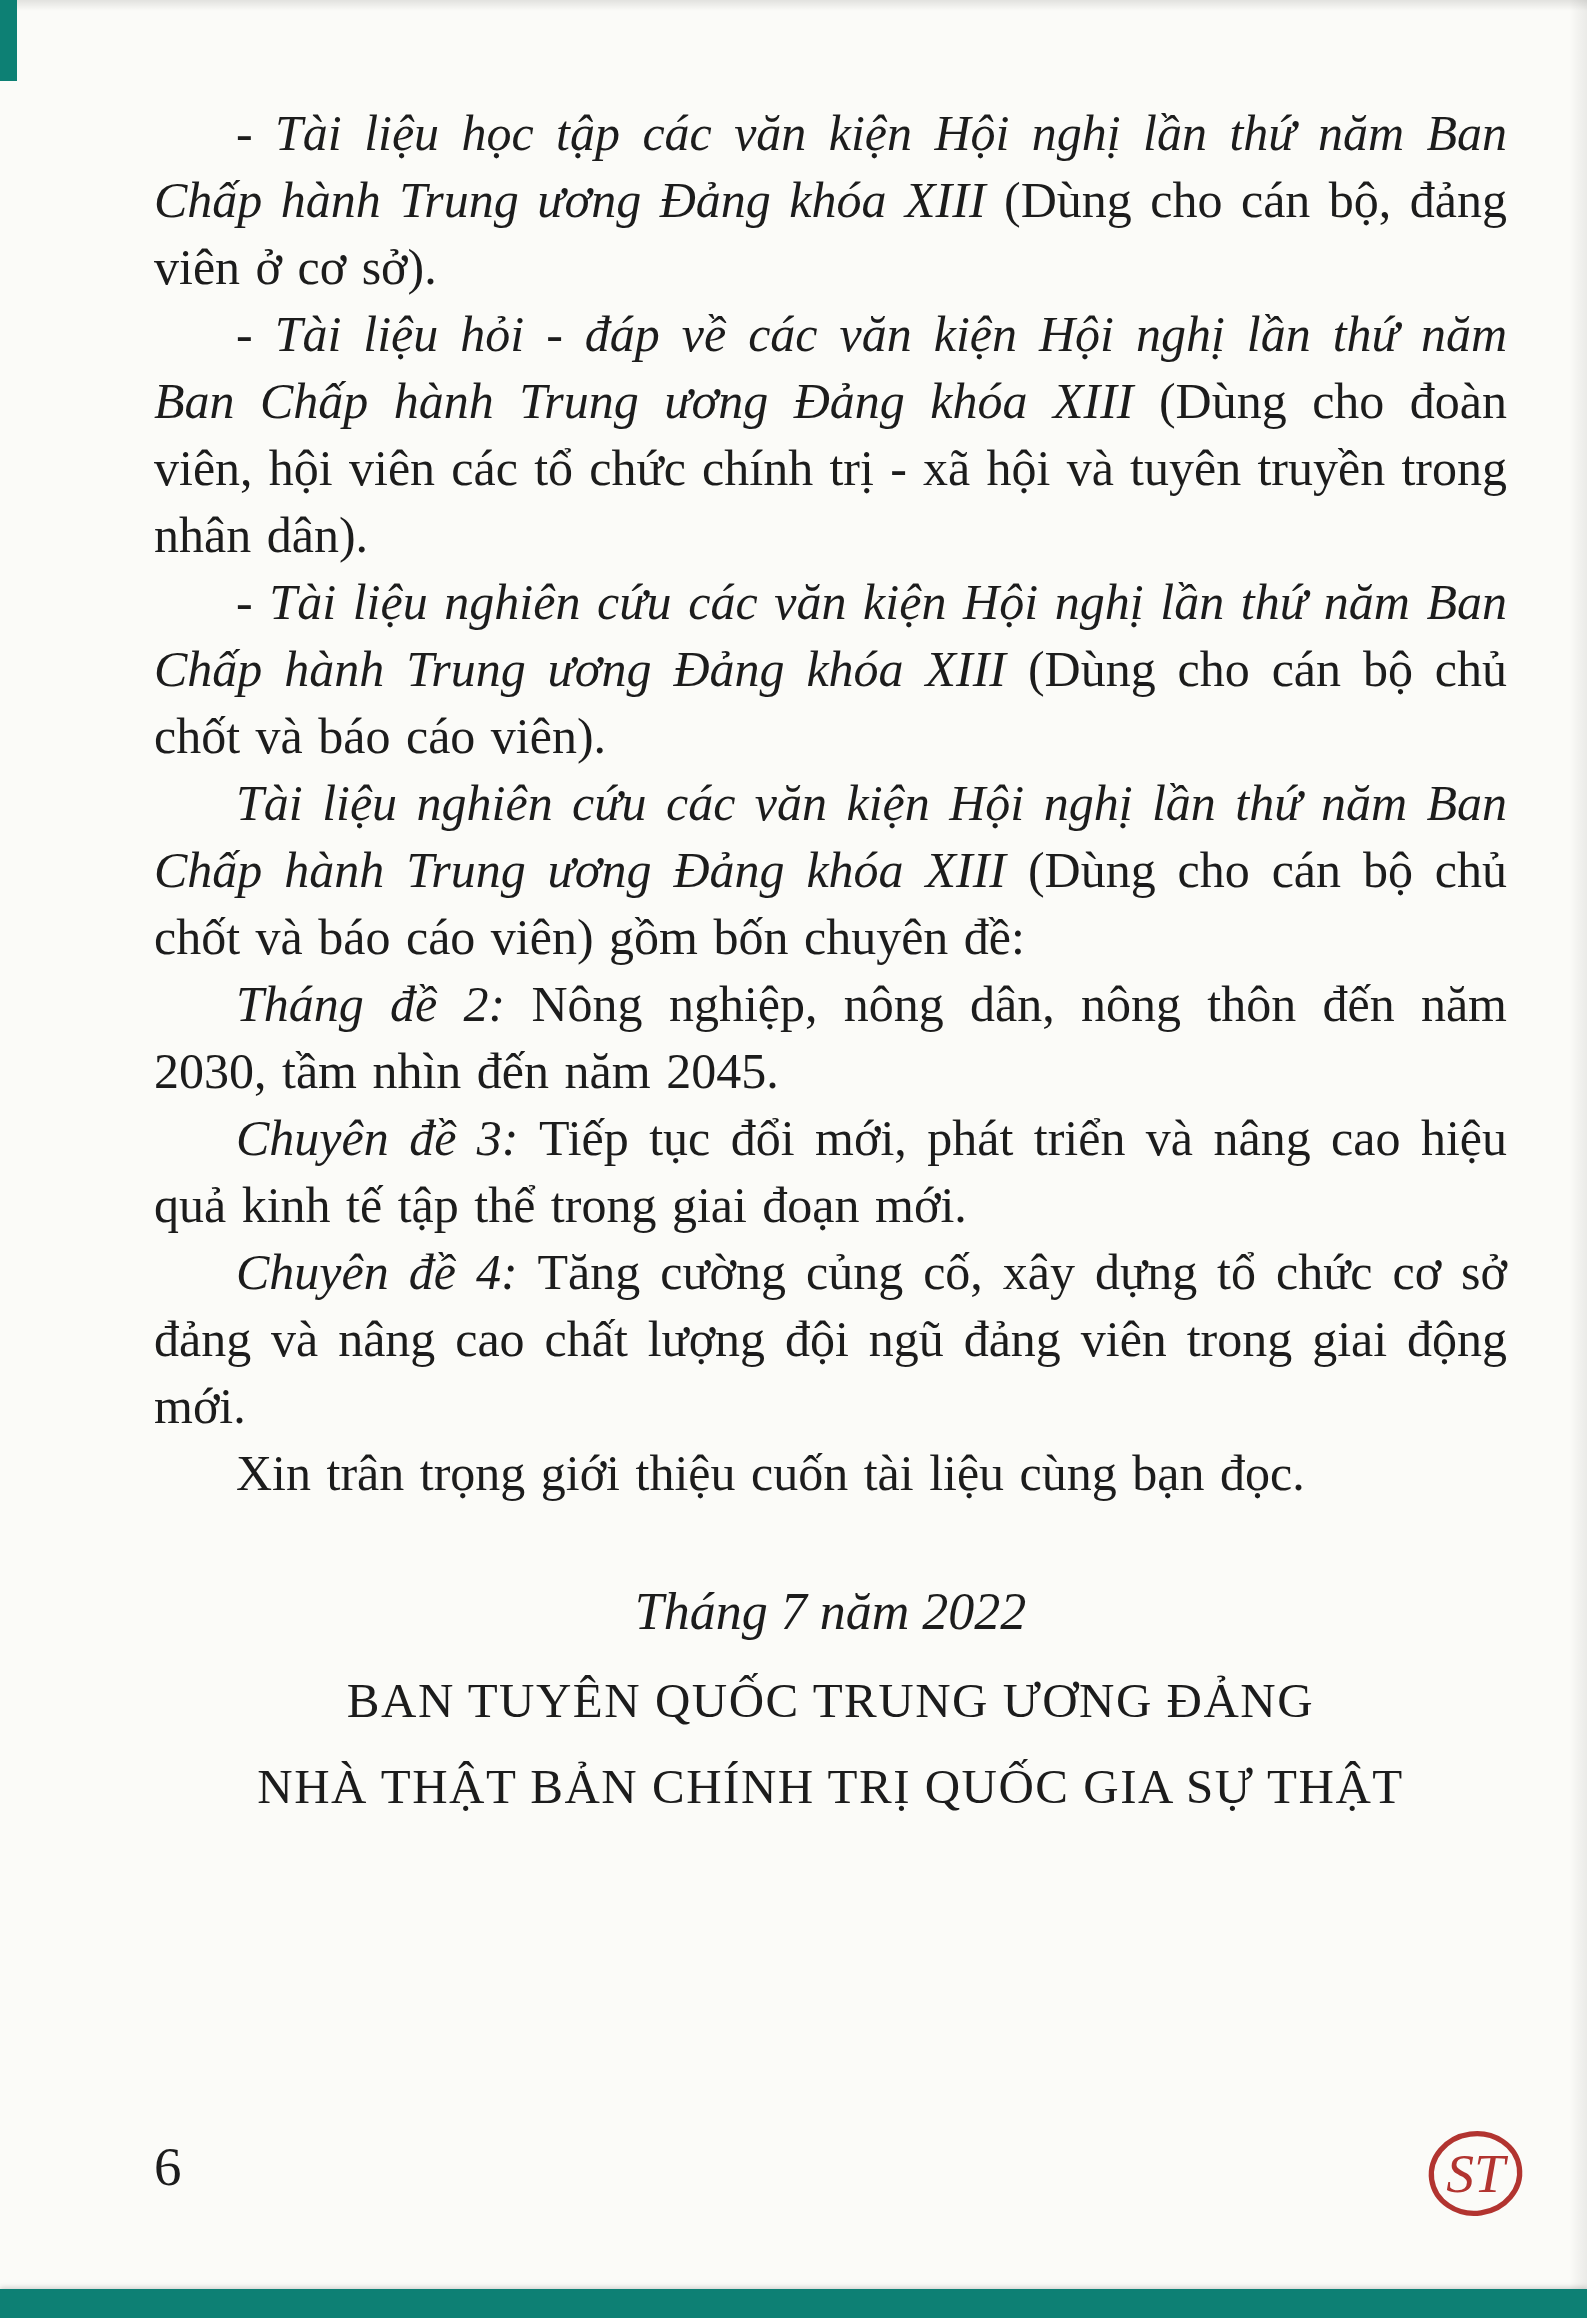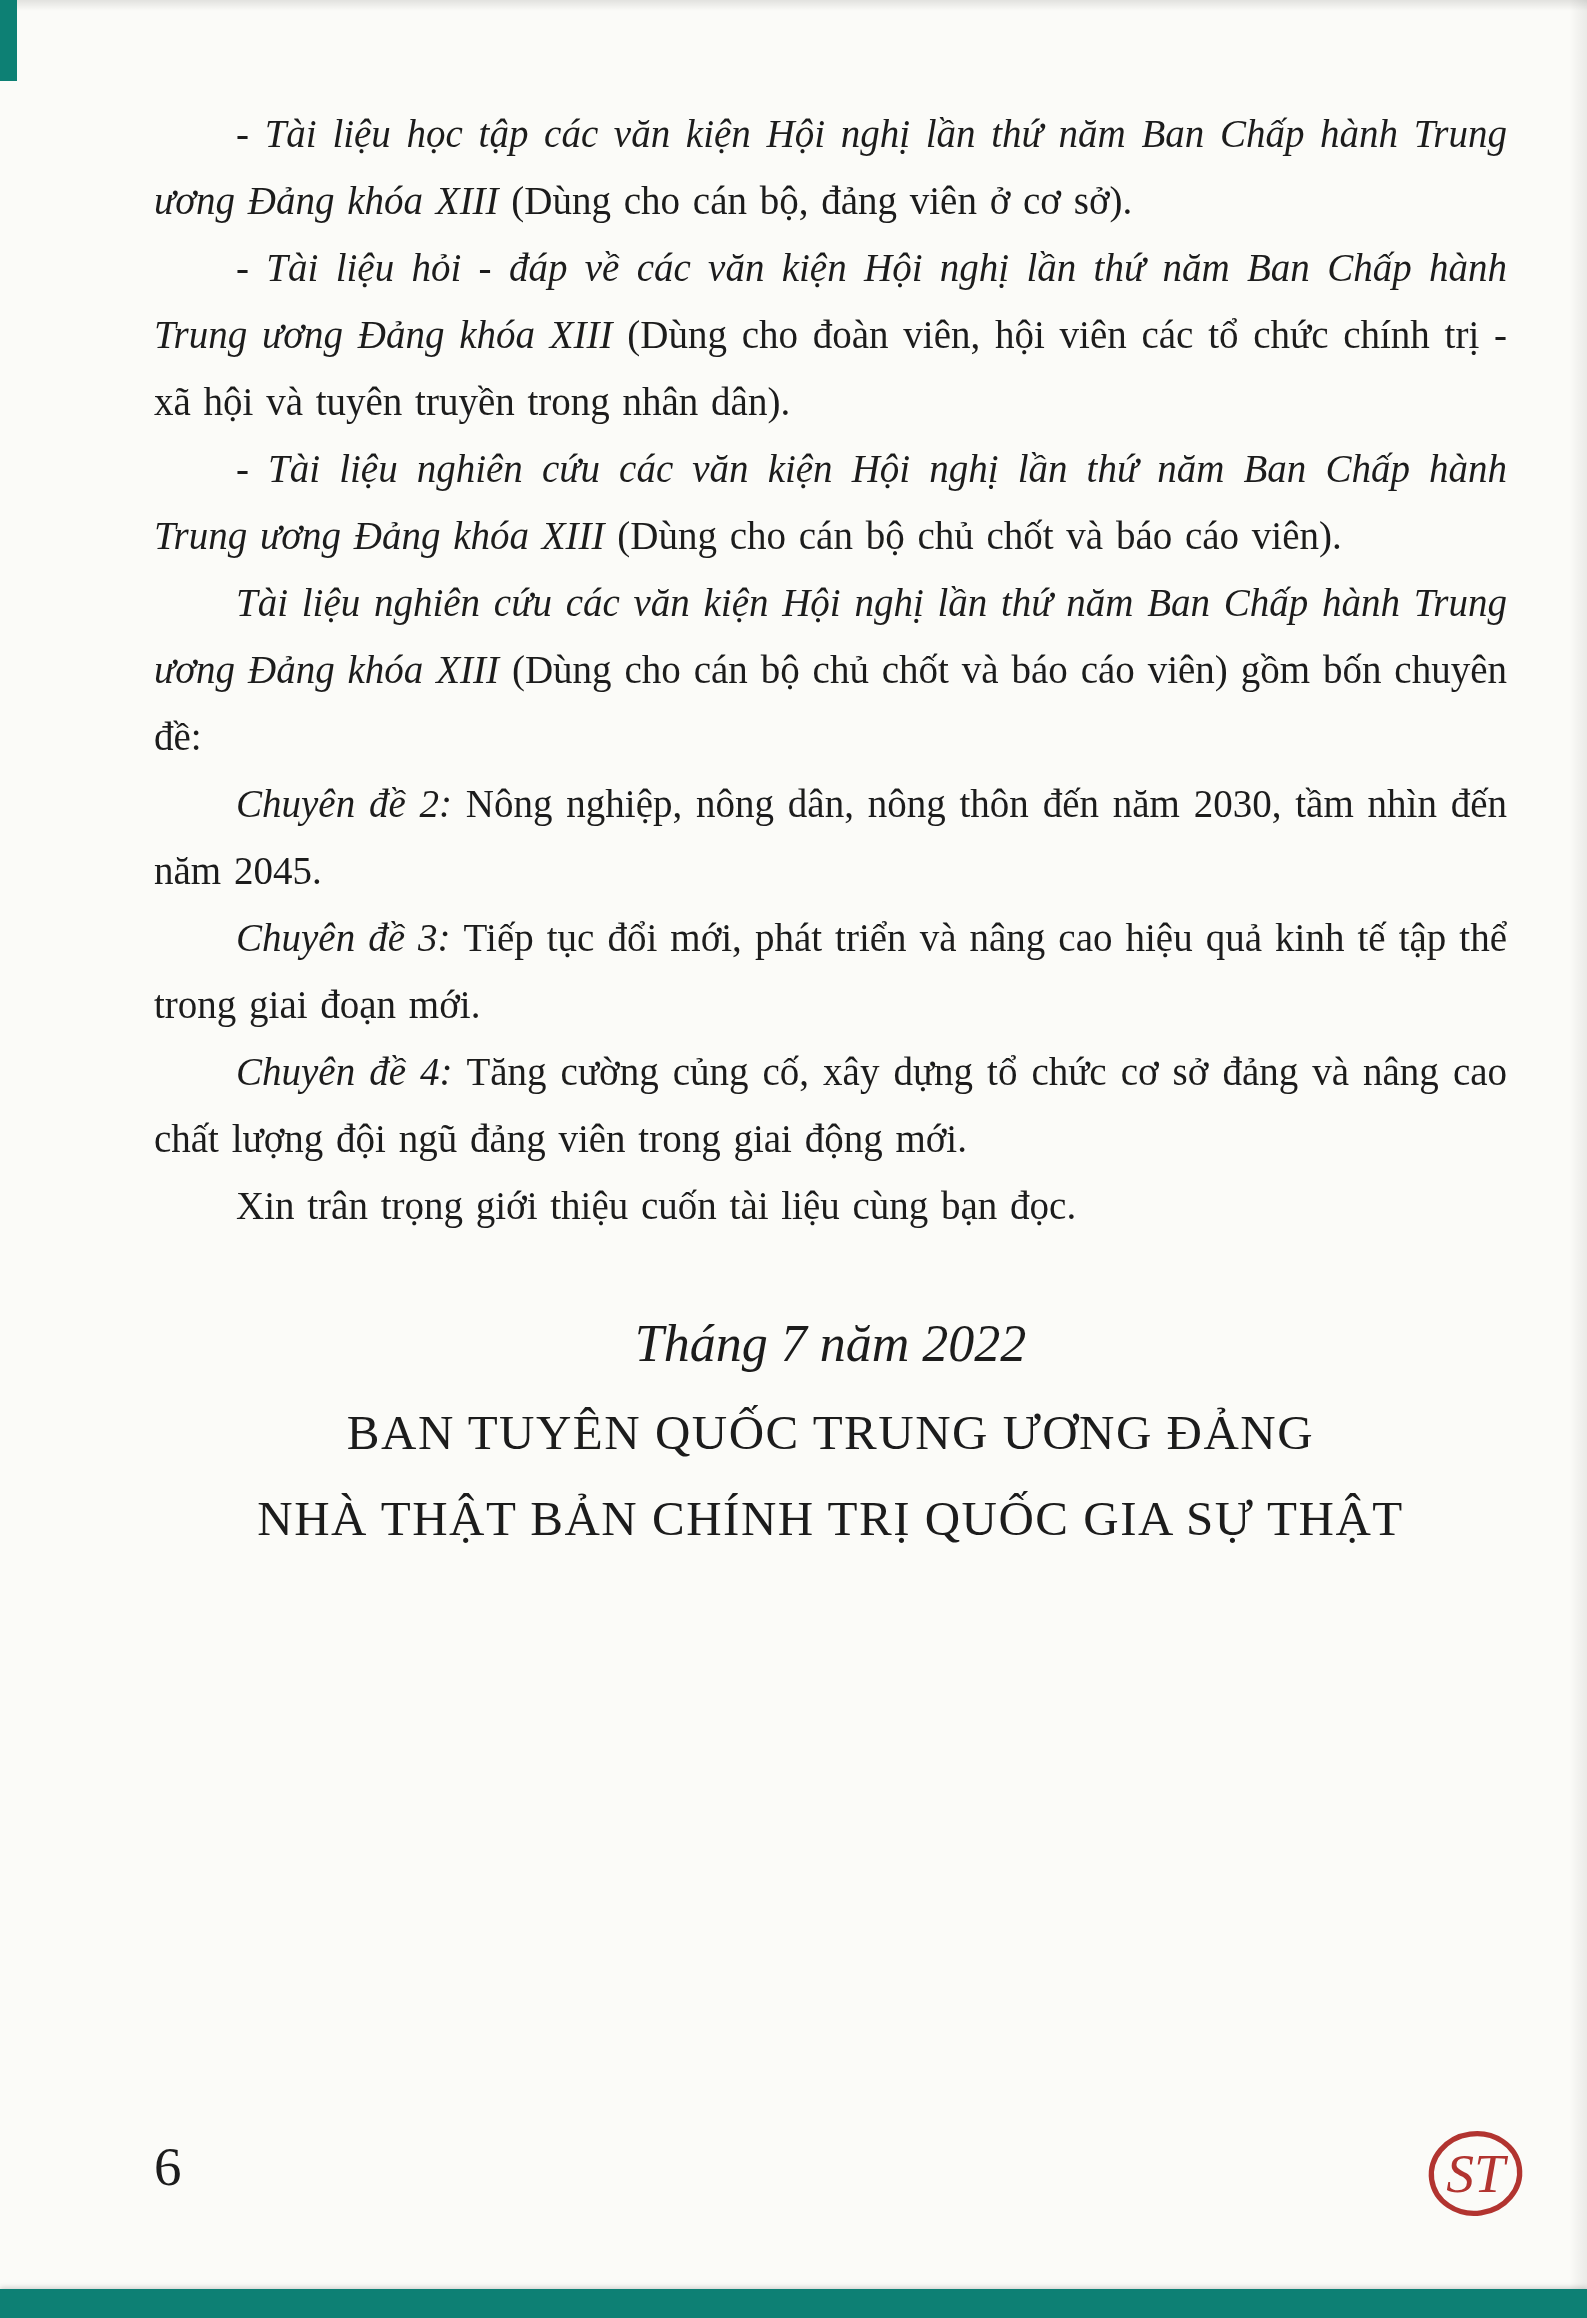--- a/index.html
+++ b/index.html
@@ -38,21 +38,21 @@
     background: var(--teal);
     box-shadow: 0 -2.2px 4.5px rgba(0,0,0,0.15);
   }
   .content {
     position: absolute;
     left: 154px;
     top: 100px;
     width: 1353px;
   }
   p.body {
-    font-size: 39px;
+    font-size: 50px;
     line-height: 67px;
     text-align: justify;
     text-indent: 82px;
     word-spacing: 3px;
   }
   p.body .it { font-style: italic; }
   .footer {
     margin-top: 75px;
     text-align: center;
   }
@@ -93,21 +93,21 @@
 <div class="edge-shade-top"></div>
 <div class="edge-shade-right"></div>
 <div class="corner-strip"></div>
 
 <main class="content">
   <div id="paragraphs">
       <p class="body"><span class="it">- Tài liệu học tập các văn kiện Hội nghị lần thứ năm Ban Chấp hành Trung ương Đảng khóa XIII </span><span>(Dùng cho cán bộ, đảng viên ở cơ sở).</span></p>
       <p class="body"><span class="it">- Tài liệu hỏi - đáp về các văn kiện Hội nghị lần thứ năm Ban Chấp hành Trung ương Đảng khóa XIII </span><span>(Dùng cho đoàn viên, hội viên các tổ chức chính trị - xã hội và tuyên truyền trong nhân dân).</span></p>
       <p class="body"><span class="it">- Tài liệu nghiên cứu các văn kiện Hội nghị lần thứ năm Ban Chấp hành Trung ương Đảng khóa XIII </span><span>(Dùng cho cán bộ chủ chốt và báo cáo viên).</span></p>
       <p class="body"><span class="it">Tài liệu nghiên cứu các văn kiện Hội nghị lần thứ năm Ban Chấp hành Trung ương Đảng khóa XIII </span><span>(Dùng cho cán bộ chủ chốt và báo cáo viên) gồm bốn chuyên đề:</span></p>
-      <p class="body"><span class="it">Chuyên đề 2: </span><span>Nông nghiệp, nông dân, nông thôn đến năm 2030, tầm nhìn đến năm 2045.</span></p>
+      <p class="body"><span class="it">Tháng đề 2: </span><span>Nông nghiệp, nông dân, nông thôn đến năm 2030, tầm nhìn đến năm 2045.</span></p>
       <p class="body"><span class="it">Chuyên đề 3: </span><span>Tiếp tục đổi mới, phát triển và nâng cao hiệu quả kinh tế tập thể trong giai đoạn mới.</span></p>
       <p class="body"><span class="it">Chuyên đề 4: </span><span>Tăng cường củng cố, xây dựng tổ chức cơ sở đảng và nâng cao chất lượng đội ngũ đảng viên trong giai động mới.</span></p>
       <p class="body"><span>Xin trân trọng giới thiệu cuốn tài liệu cùng bạn đọc.</span></p>
     </div>
 
   <div class="footer">
     <p class="date">Tháng 7 năm 2022</p>
     <p class="org">BAN TUYÊN QUỐC TRUNG ƯƠNG ĐẢNG</p>
     <p class="org">NHÀ THẬT BẢN CHÍNH TRỊ QUỐC GIA SỰ THẬT</p>
   </div>

